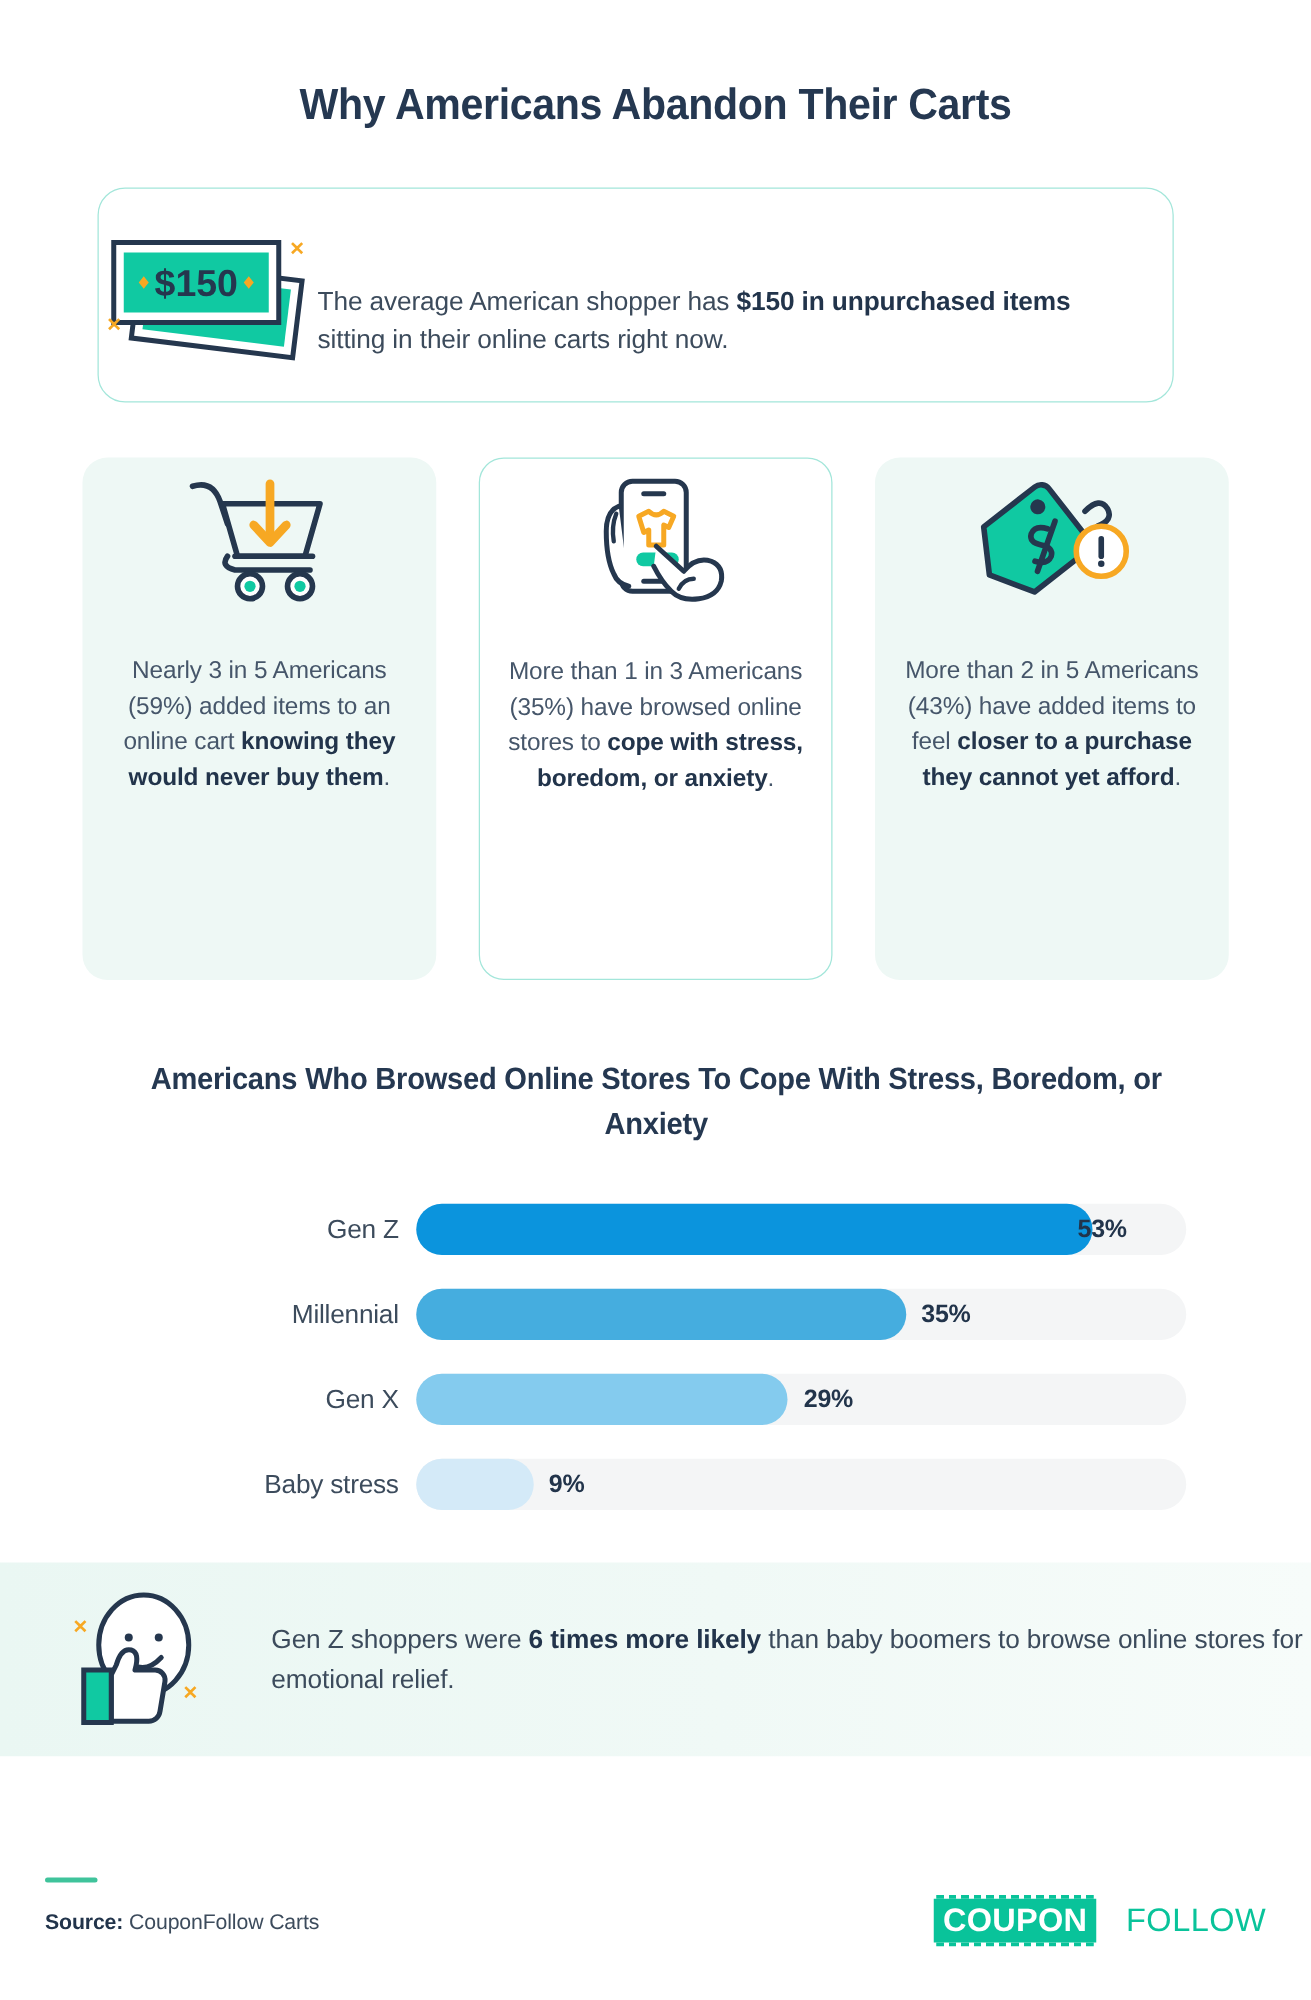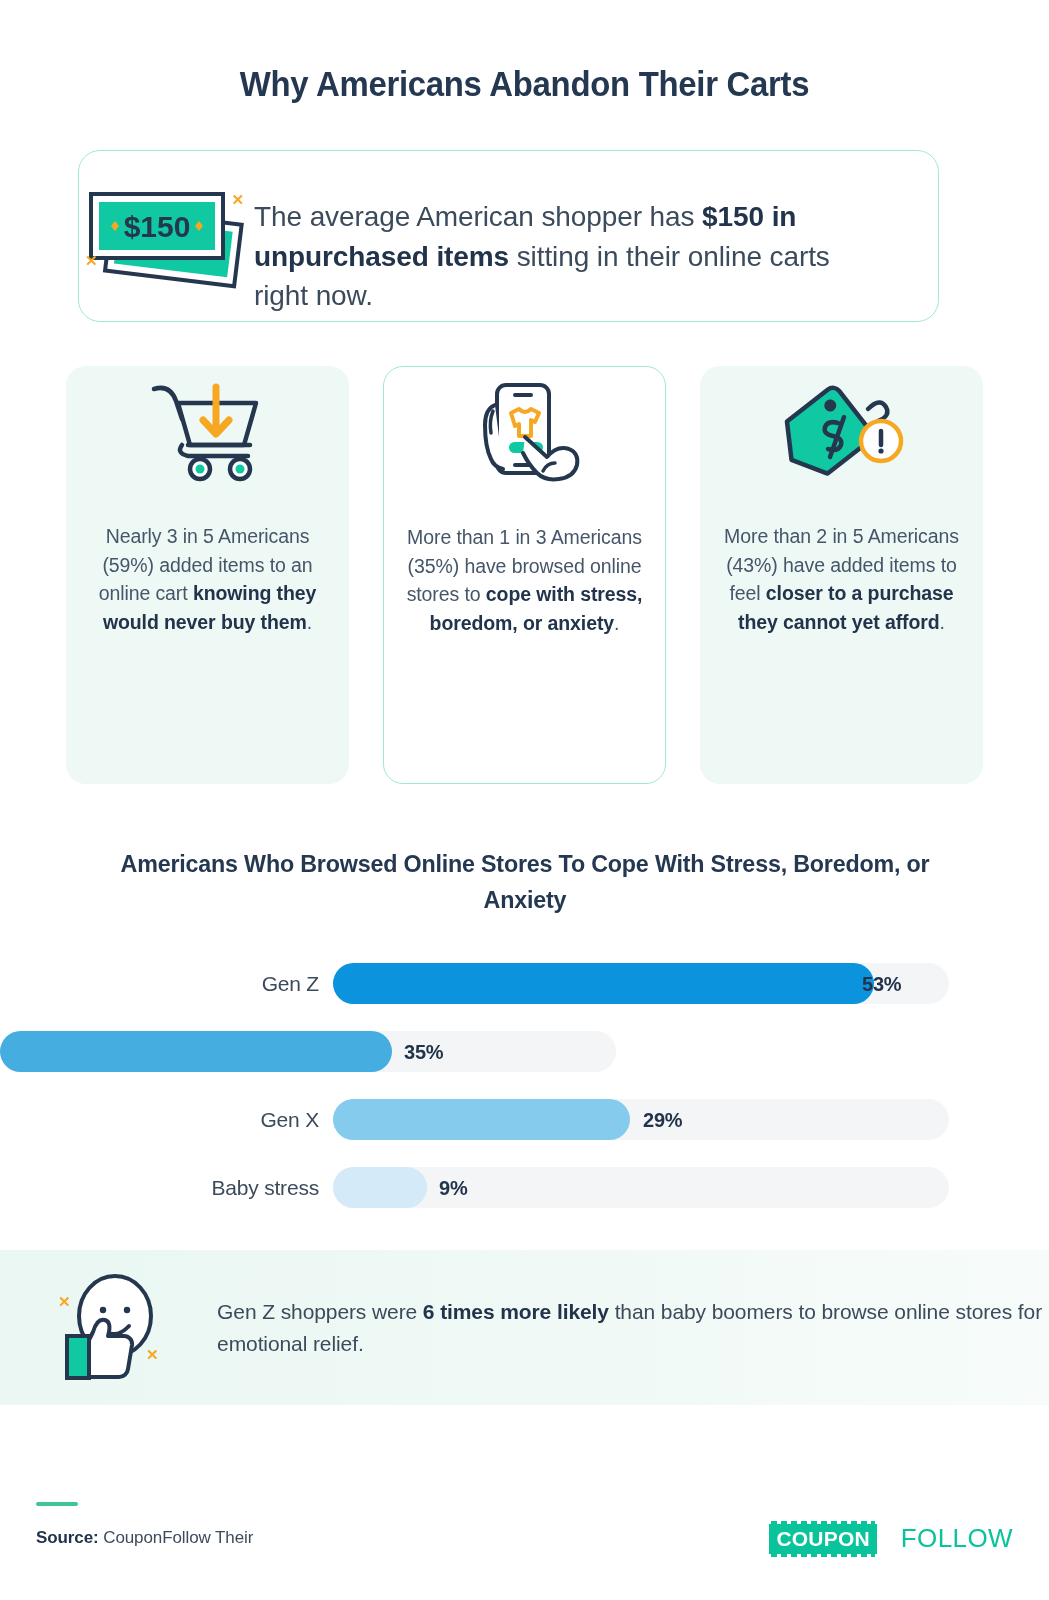--- a/index.html
+++ b/index.html
@@ -37,21 +37,21 @@
     display: flex;
     align-items: center;
     position: relative;
   }
   .hero-icon-wrap {
     width: 250px;
     display: flex; align-items: center; justify-content: center;
     position: relative;
   }
   .hero-text {
-    font-size: 28px;
+    font-size: 21px;
     line-height: 1.41;
     color: #3c4b5c;
     letter-spacing: -0.1px;
     padding-right: 70px;
     font-stretch: condensed;
     margin-top: 41px;
   }
   .hero-text b { color: #22344b; font-weight: bold; }
 
   
@@ -182,21 +182,21 @@
     margin-bottom: 22px;
   }
   .source-line { font-size: 17px; color: #3c4b5c; letter-spacing: -0.1px; font-stretch: condensed; }
   .source-line b { color: #22344b; font-weight: bold; }
 
   .logo { display: flex; align-items: center; padding-bottom: 36px; }
   .logo-coupon {
     background: #09c39a;
     color: #ffffff;
     font-weight: bold;
-    font-size: 21px;
+    font-size: 26px;
     letter-spacing: 0.2px;
     padding: 4px 7px 4px 7px;
     position: relative;
     line-height: 1.05;
   }
   .logo-coupon::before, .logo-coupon::after {
     content: "";
     position: absolute;
     left: 2px; right: 2px;
     height: 3px;
@@ -314,20 +314,21 @@
 
     <div class="bar-row">
       <div class="bar-label">Gen Z</div>
       <div class="bar-track">
         <div class="bar-fill" style="width:541px; background:#0b94dd;"></div>
         <div class="bar-value" style="left:529px;">53%</div>
       </div>
     </div>
 
     <div class="bar-row">
+      <div class="bar-label">Millennial</div>
       <div class="bar-track">
         <div class="bar-fill" style="width:392px; background:#45addf;"></div>
         <div class="bar-value" style="left:404px;">35%</div>
       </div>
     </div>
 
     <div class="bar-row">
       <div class="bar-label">Gen X</div>
       <div class="bar-track">
         <div class="bar-fill" style="width:297px; background:#84cbee;"></div>
@@ -360,21 +361,21 @@
     </div>
     <div class="banner-text">
       <span>Gen Z shoppers were </span><b>6 times more likely</b><span> than baby boomers to browse online stores for emotional relief.</span>
     </div>
   </div>
 
   <div class="footer">
     <div class="footer-left">
       <div class="footer-rule"></div>
       <div class="source-line">
-        <b>Source:</b><span> CouponFollow Their</span>
+        <b>Source:</b><span> CouponFollow Carts</span>
       </div>
     </div>
     <div class="logo">
       <span class="logo-coupon">COUPON</span>
       <span class="logo-follow">FOLLOW</span>
     </div>
   </div>
 
 </div>
 

